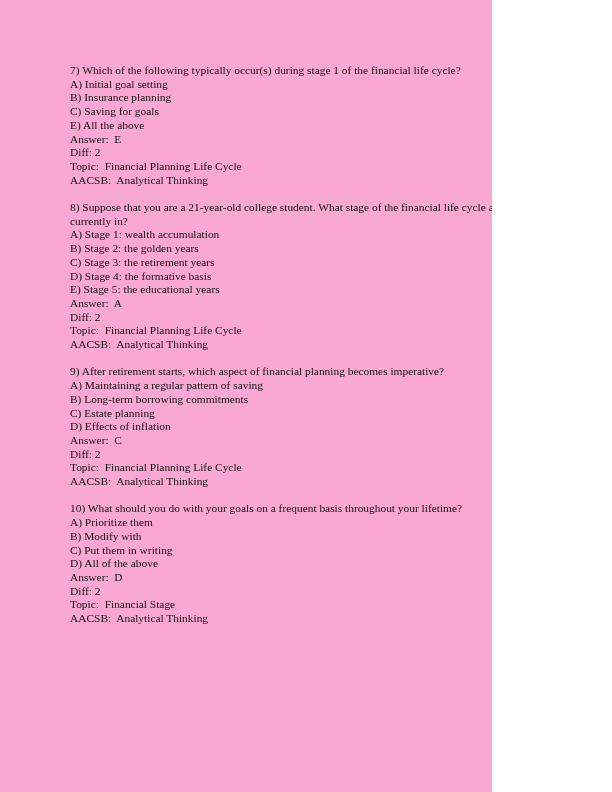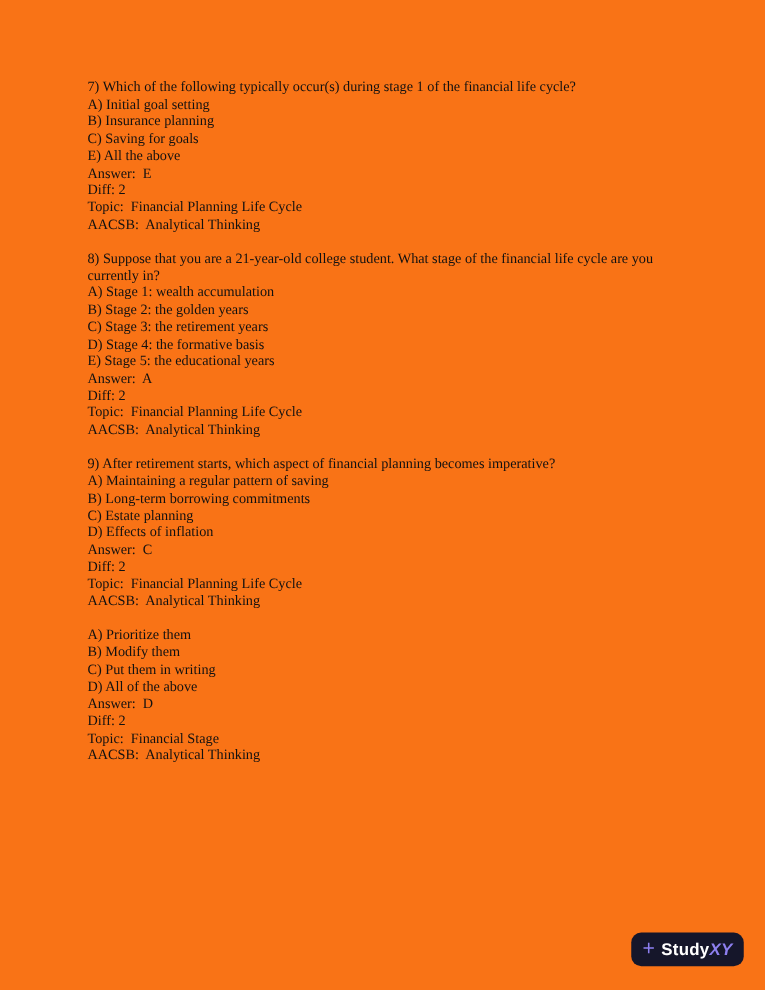--- a/index.html
+++ b/index.html
@@ -1,21 +1,21 @@
 <!DOCTYPE html>
 <html><head>
 <meta charset="utf-8">
 <style>
   * { margin: 0; padding: 0; box-sizing: border-box; }
   html, body { background: #ffffff; }
   .page {
     position: relative;
-    width: 612px;
+    width: 492px;
     height: 792px;
-    background: #f97316;
+    background: #f9a8d4;
     overflow: hidden;
     font-family: "Liberation Serif", serif;
     color: #111111;
   }
   .content {
     position: absolute;
     left: 70px;
     top: 64px;
     width: 478px;
     font-size: 11.4px;
@@ -90,22 +90,23 @@
         <div class="q-line">A) Maintaining a regular pattern of saving</div>
         <div class="q-line">B) Long-term borrowing commitments</div>
         <div class="q-line">C) Estate planning</div>
         <div class="q-line">D) Effects of inflation</div>
         <div class="q-line">Answer:  C</div>
         <div class="q-line">Diff: 2</div>
         <div class="q-line">Topic:  Financial Planning Life Cycle</div>
         <div class="q-line">AACSB:  Analytical Thinking</div>
       </div>
       <div class="question-block">
+        <div class="q-text">10) What should you do with your goals on a frequent basis throughout your lifetime?</div>
         <div class="q-line">A) Prioritize them</div>
-        <div class="q-line">B) Modify them</div>
+        <div class="q-line">B) Modify with</div>
         <div class="q-line">C) Put them in writing</div>
         <div class="q-line">D) All of the above</div>
         <div class="q-line">Answer:  D</div>
         <div class="q-line">Diff: 2</div>
         <div class="q-line">Topic:  Financial Stage</div>
         <div class="q-line">AACSB:  Analytical Thinking</div>
       </div>
     </div>
 
 

